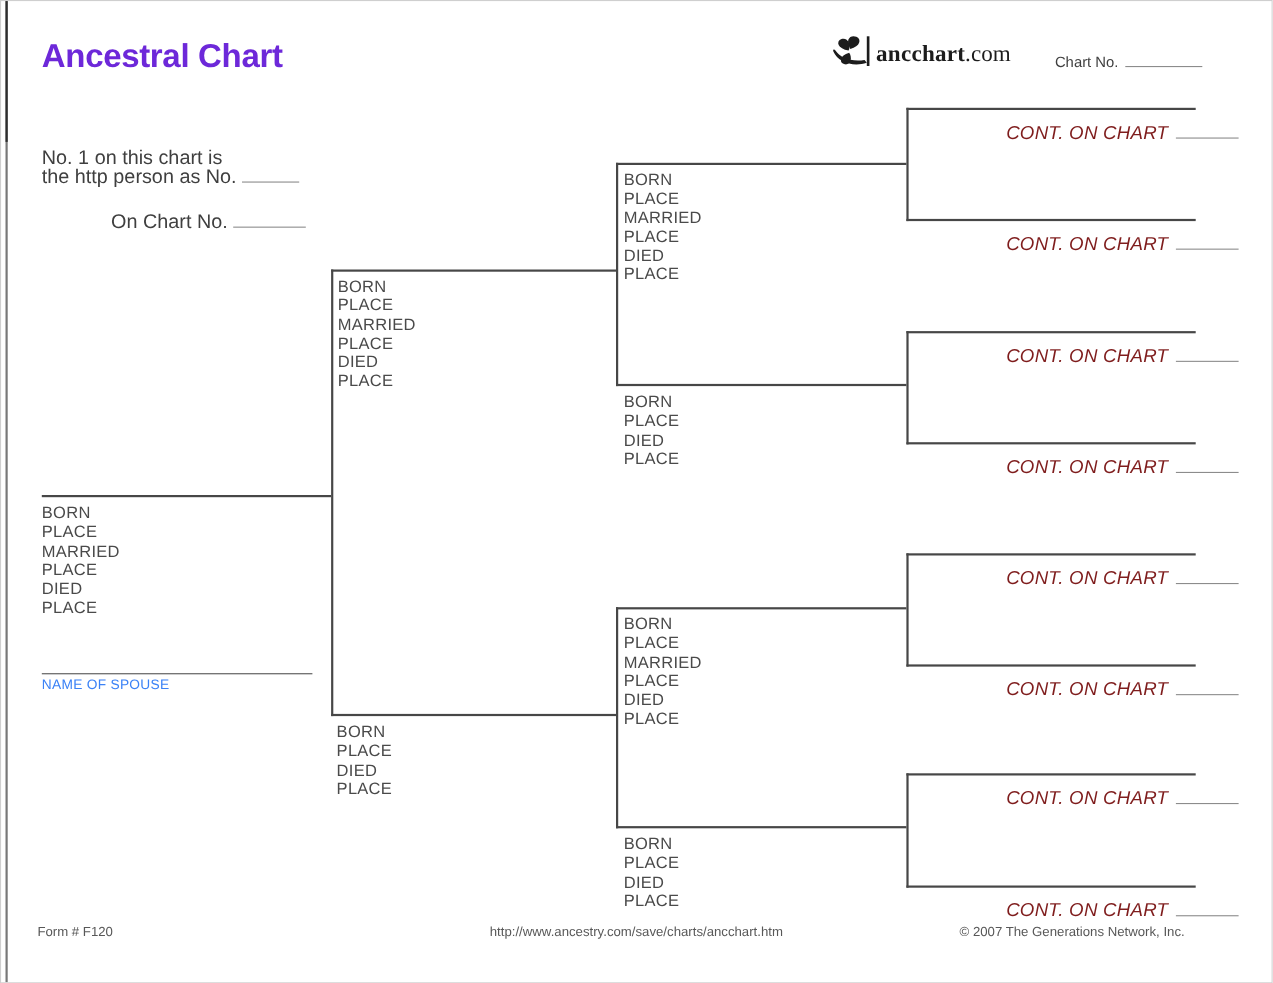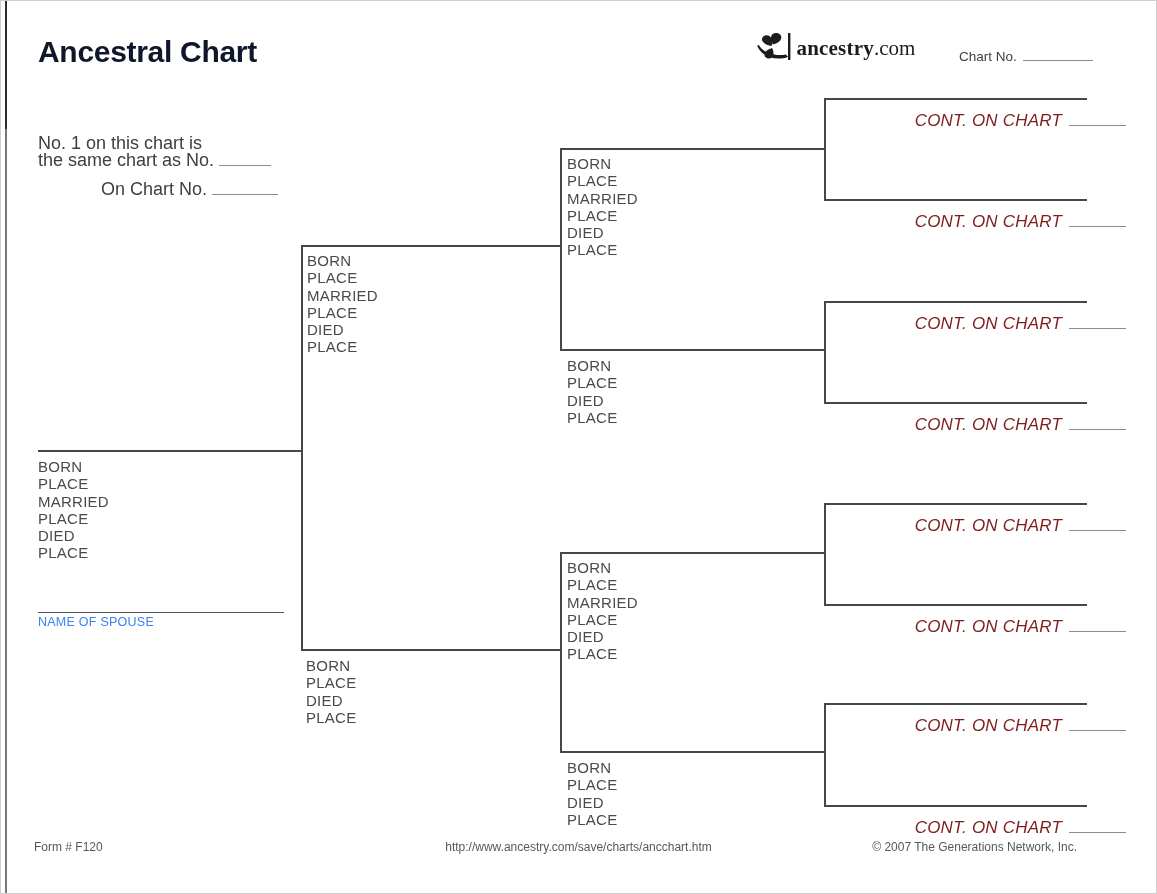--- a/index.html
+++ b/index.html
@@ -4,31 +4,31 @@
 <style>
   html,body{margin:0;padding:0;background:#e8e8e8;}
   .page{
     position:relative;width:1157px;height:894px;background:#ffffff;
     font-family:"Liberation Sans",sans-serif;border:1px solid #cfcfcf;
     box-sizing:border-box;overflow:hidden;color:#4a4a4a;
   }
   .scan-edge{position:absolute;left:4px;top:0;width:1.5px;height:100%;background:#787878;}
   .scan-edge-cap{position:absolute;left:4px;top:0;width:2px;height:128px;background:#2d2d2d;}
 
-  .title{position:absolute;left:37px;top:34px;font-size:30px;font-weight:700;color:#0f172a;letter-spacing:-0.3px;}
+  .title{position:absolute;left:37px;top:34px;font-size:30px;font-weight:700;color:#6d28d9;letter-spacing:-0.3px;}
 
   .brand{position:absolute;left:754px;top:30px;height:32px;white-space:nowrap;}
   .brand-icon{display:inline-block;vertical-align:middle;}
   .brand-text{font-family:"Liberation Serif",serif;font-size:21px;color:#1c1c1c;vertical-align:middle;}
   .brand-bold{font-weight:700;letter-spacing:0.2px;}
 
   .chart-no{position:absolute;left:958px;top:48px;font-size:13.5px;color:#3f3f3f;white-space:nowrap;}
 
   .intro{position:absolute;left:37px;top:134px;font-size:18px;line-height:17px;color:#3f3f3f;white-space:nowrap;}
-  .intro-line3{margin-top:12px;margin-left:63px;}
+  .intro-line3{margin-top:24px;margin-left:63px;}
 
   .blank{display:inline-block;height:11px;border-bottom:1px solid #8c8c8c;vertical-align:baseline;}
   .w52{width:52px;margin-left:5px;}
   .w66{width:66px;margin-left:5px;}
   .w70{width:70px;margin-left:6px;}
   .cont-blank{width:57px;margin-left:7px;}
 
   .hline{position:absolute;height:1.5px;background:#474747;}
   .vline{position:absolute;width:1.5px;background:#474747;}
   .thin{background:#545454;height:1.2px;}
@@ -60,31 +60,31 @@
       <svg width="37" height="31" viewBox="0 0 37 31">
         <g fill="#1c1c1c" stroke="none">
           <rect x="33" y="2" width="2.4" height="27"></rect>
           <path d="M33 26 C 21 30, 7 26, 2.5 15.5 C 2 14, 3.5 13.5, 4.5 15 C 8.5 21.5, 19 25.5, 31 23.5 Z"></path>
           <path d="M18 13.5 C 13 5, 18 0.5, 23.5 2.5 C 28.5 4.5, 27 11.5, 18 13.5 Z"></path>
           <path d="M16.5 15 C 6.5 13.5, 4.5 6.5, 10 4.5 C 15.5 2.8, 19 9.5, 16.5 15 Z"></path>
           <path d="M17 17 C 8 19.5, 7.5 26.5, 13 27.5 C 18.5 28.3, 20 21.5, 17 17 Z"></path>
         </g>
       </svg>
     </span>
-    <span class="brand-text brand-bold">ancestry</span><span class="brand-text">.com</span>
+    <span class="brand-text brand-bold">ancchart</span><span class="brand-text">.com</span>
   </div>
 
   <div class="chart-no">
     <span>Chart No.</span><span class="blank w70"></span>
   </div>
 
   <div class="intro">
     <div>No. 1 on this chart is</div>
     <div>
-      <span>the same chart as No.</span><span class="blank w52"></span>
+      <span>the http person as No.</span><span class="blank w52"></span>
     </div>
     <div class="intro-line3">
       <span>On Chart No.</span><span class="blank w66"></span>
     </div>
   </div>
 
   <div class="hline" style="left:37px;top:449px;width:263px;"></div>
   <div class="hline thin" style="left:37px;top:611px;width:246px;"></div>
 
   <div class="vline" style="left:300px;top:244px;height:405.5px;"></div>

